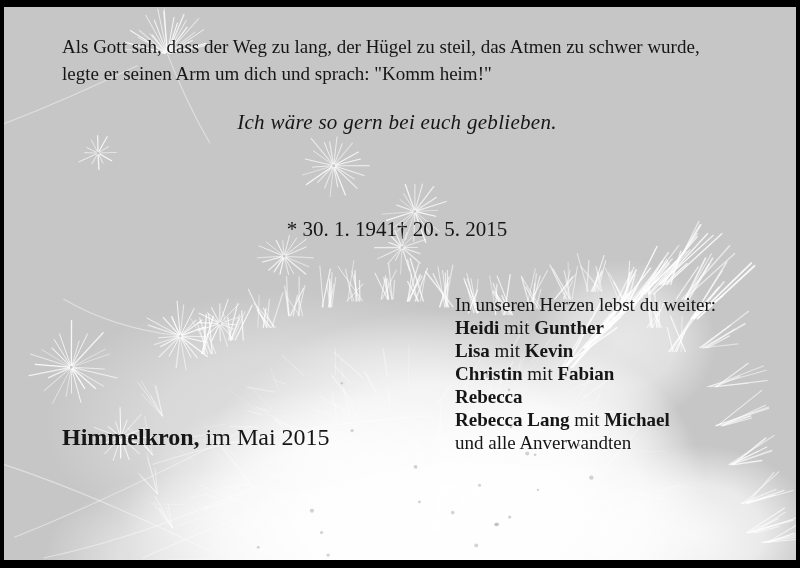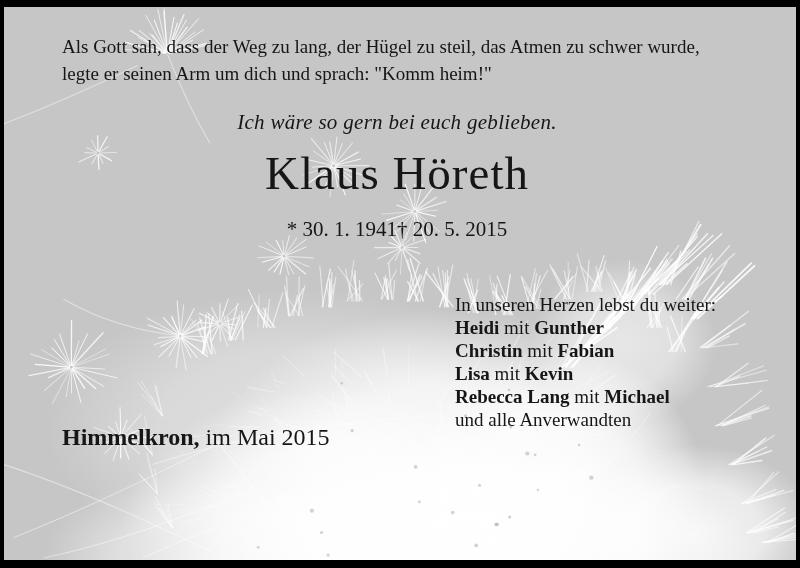--- a/index.html
+++ b/index.html
@@ -723,32 +723,32 @@
       </svg>
   </div>
 
   <div class="layer opening">
     <div>Als Gott sah, dass der Weg zu lang, der Hügel zu steil, das Atmen zu schwer wurde,</div>
     <div>legte er seinen Arm um dich und sprach: "Komm heim!"</div>
   </div>
 
   <div class="layer farewell">Ich wäre so gern bei euch geblieben.</div>
 
-  <div class="layer deceased">Klaus Höreth</div>
 
   <div class="layer dates">
     <span>* 30. 1. 1941</span>
       <span>† 20. 5. 2015</span>
   </div>
 
   <div class="layer mourning">
     <div>In unseren Herzen lebst du weiter:</div>
     <div class="mourner"><b>Heidi</b><span> mit </span><b>Gunther</b></div>
+    <div class="mourner"><b>Lisa</b><span> mit </span><b>Kevin</b></div>
     <div class="mourner"><b>Christin</b><span> mit </span><b>Fabian</b></div>
-    <div class="mourner"><b>Lisa</b><span> mit </span><b>Kevin</b></div>
+    <div class="mourner"><b>Rebecca</b><span></span><b></b></div>
     <div class="mourner"><b>Rebecca Lang</b><span> mit </span><b>Michael</b></div>
     <div>und alle Anverwandten</div>
   </div>
 
   <div class="layer place-line">
     <b>Himmelkron,</b><span> im Mai 2015</span>
   </div>
 
 
 </div>

